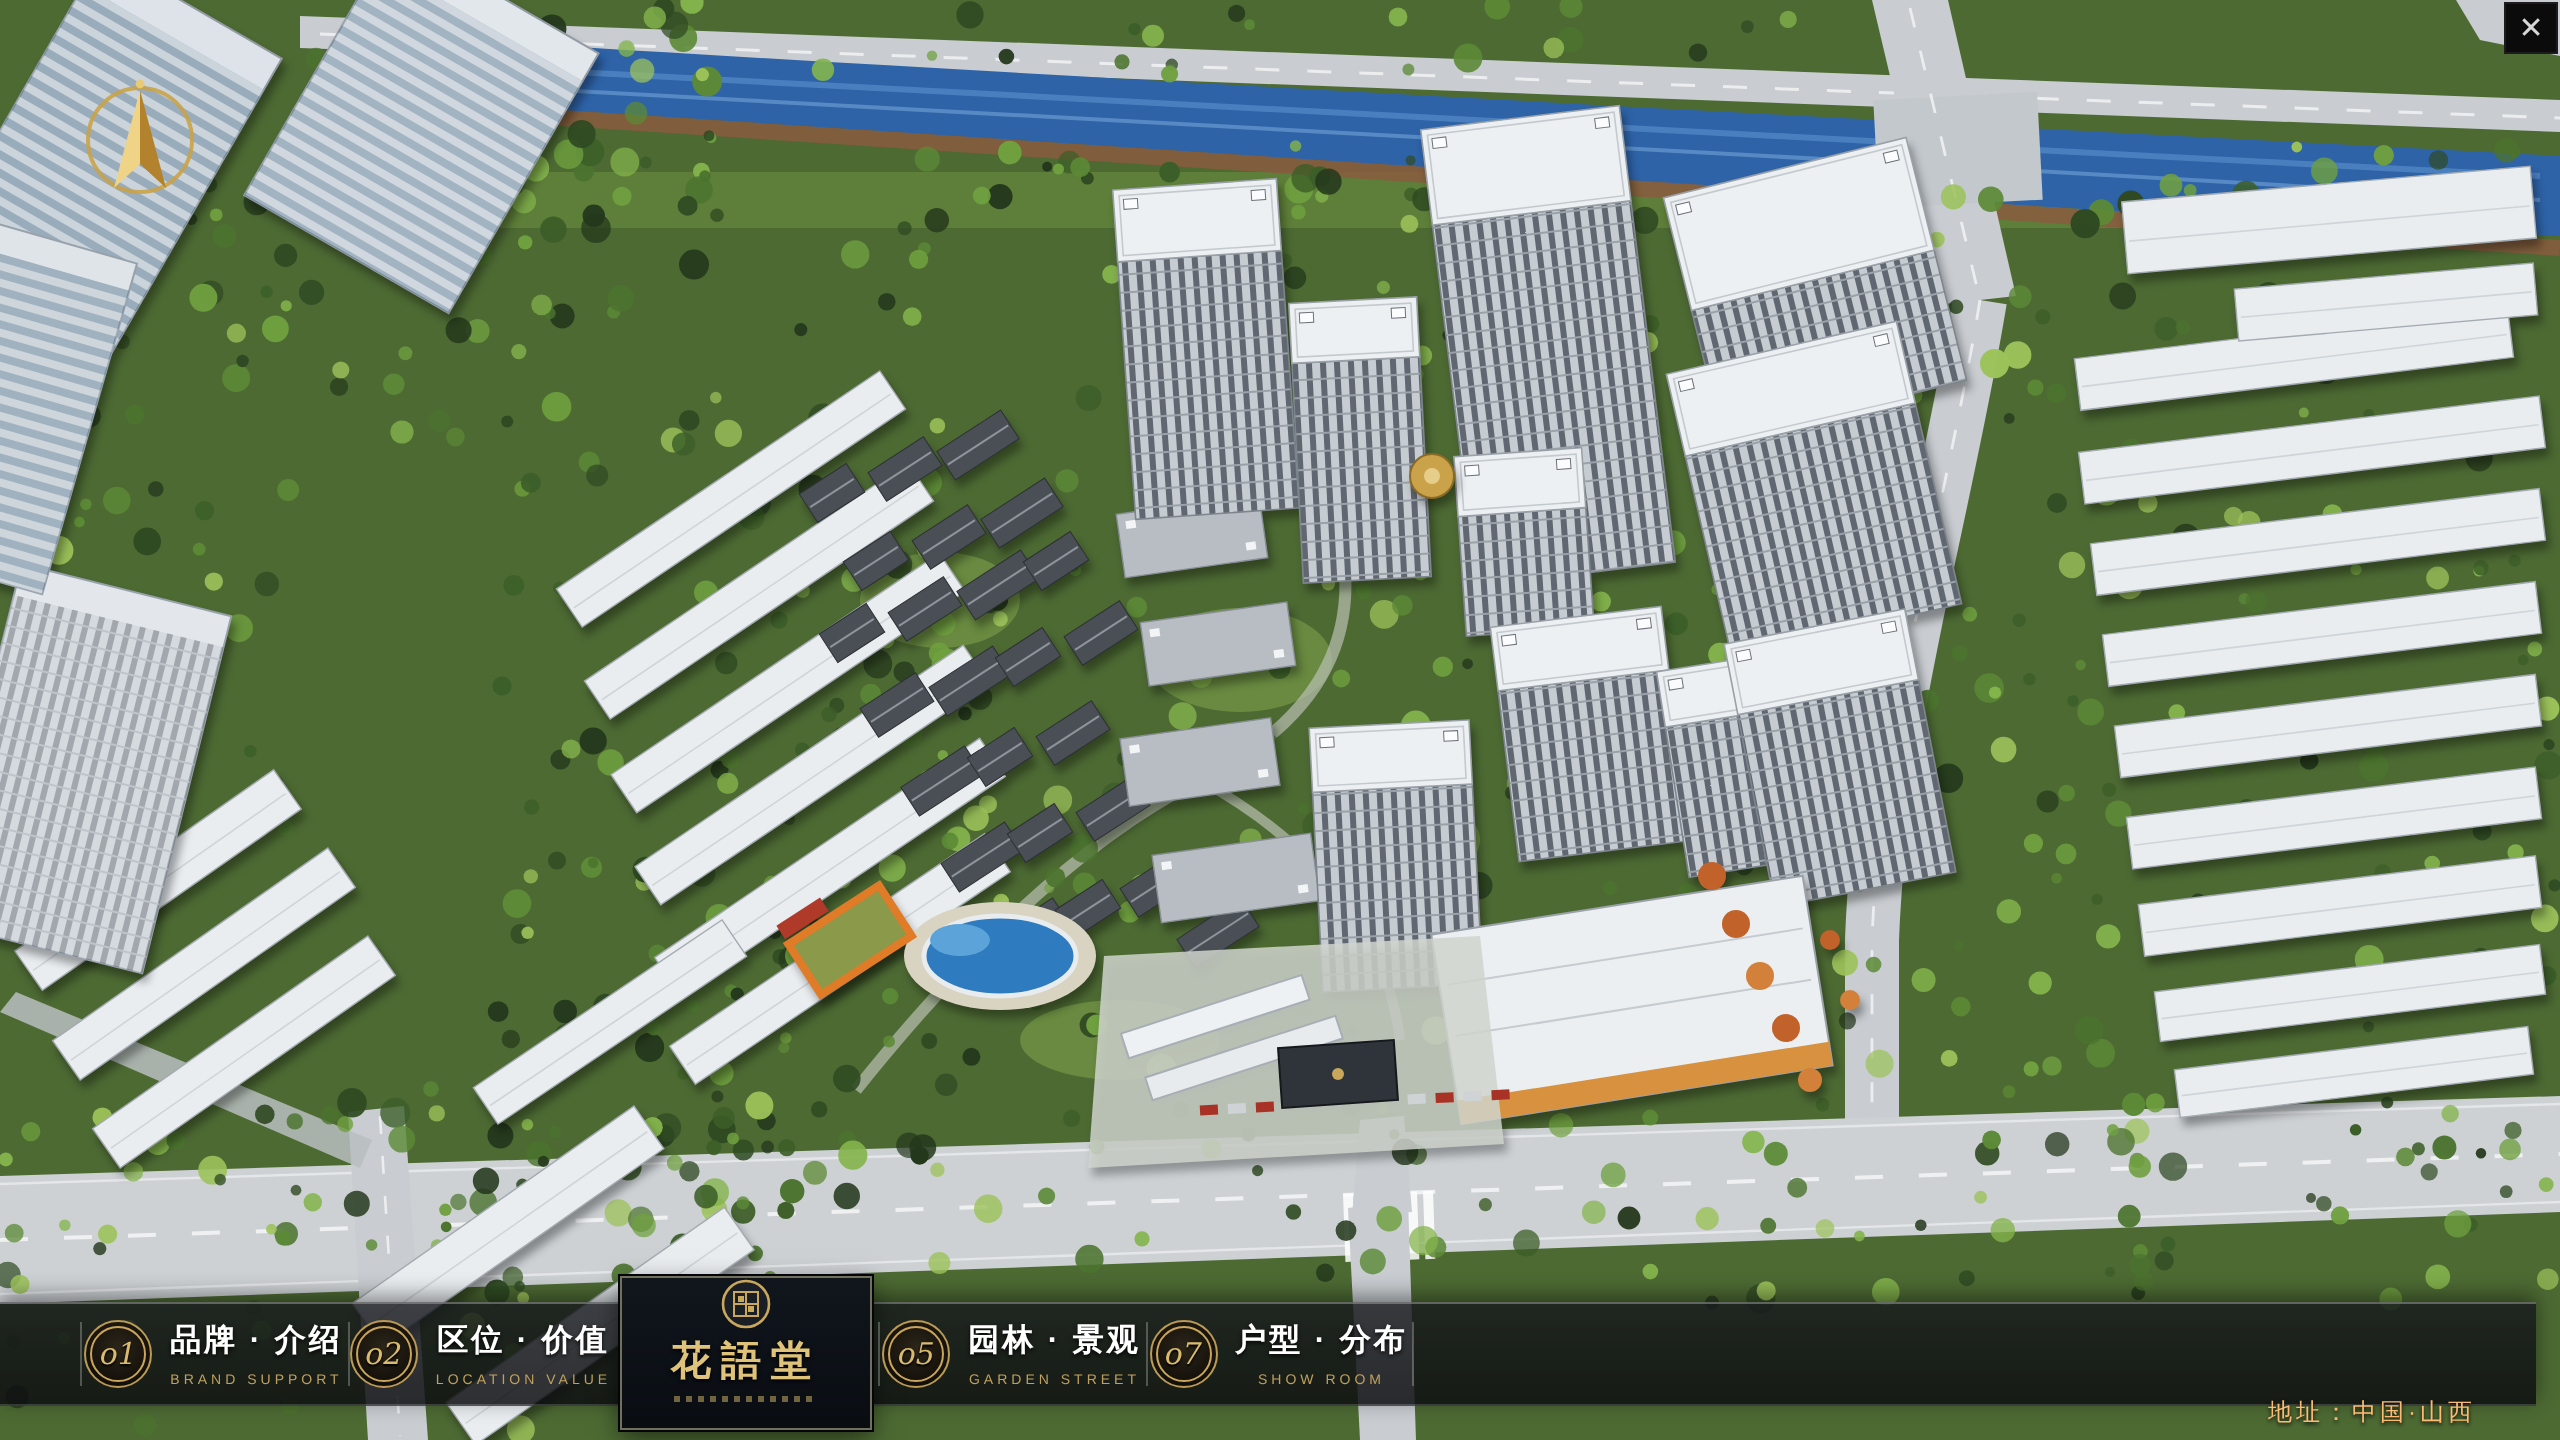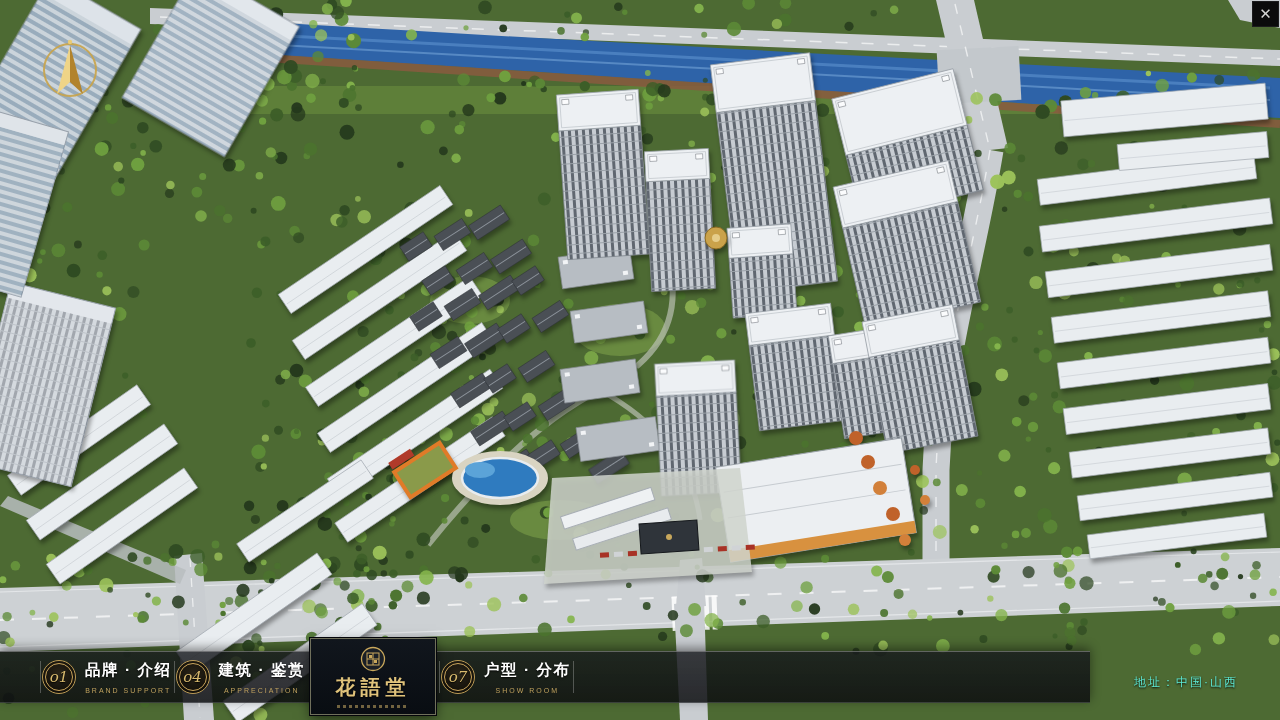--- a/index.html
+++ b/index.html
@@ -10,21 +10,21 @@
 
   
   .close-btn{position:absolute;top:1px;right:1px;width:27px;height:26px;background:#0b0b0c;
     color:#d6d6d6;display:flex;align-items:center;justify-content:center;font-size:15px;
     cursor:pointer;border:1px solid #1c1c1e;box-sizing:border-box;z-index:40;}
 
   
   .compass{position:absolute;left:38px;top:33px;z-index:30;}
 
   
-  .navbar{position:absolute;left:0;top:651px;width:1090px;height:52px;display:flex;
+  .navbar{position:absolute;left:0;top:651px;width:1268px;height:52px;display:flex;
     background:linear-gradient(180deg,rgba(22,24,28,.82),rgba(12,13,16,.85));
     border-top:1px solid rgba(255,255,255,.32);border-bottom:1px solid rgba(255,255,255,.12);
     box-shadow:0 -3px 10px rgba(0,0,0,.45);box-sizing:border-box;z-index:20;}
   .edge{width:40px;position:relative;}
   .edge-r::before,.cell::before{content:"";position:absolute;left:0;top:9px;bottom:9px;width:1px;
     background:rgba(255,255,255,.25);}
   .cell{width:133.5px;position:relative;display:flex;align-items:center;justify-content:center;
     gap:9px;cursor:pointer;}
   .badge{width:34px;height:34px;border-radius:50%;border:1px solid #bb9a55;position:relative;
     background:radial-gradient(circle at 50% 40%,#2b2519,#120f09 75%);flex:0 0 auto;
@@ -36,28 +36,28 @@
   .zh{font-size:15.5px;font-weight:bold;color:#fff;letter-spacing:1.5px;white-space:nowrap;
     text-shadow:0 1px 2px rgba(0,0,0,.9);}
   .rule{height:1px;margin:3px 0 2px;background:linear-gradient(90deg,rgba(255,255,255,.75),rgba(255,255,255,.12));}
   .en{font-size:7px;color:#bfa05e;letter-spacing:2px;white-space:nowrap;}
 
   
   .logo-slot{width:132px;position:relative;}
   .logo-panel{position:absolute;left:3px;right:3px;top:-14px;height:77px;
     background:linear-gradient(180deg,#11161d,#090d12);border:1px solid #70705c;
     box-shadow:0 0 0 1px #04050a,0 4px 12px rgba(0,0,0,.55);display:flex;flex-direction:column;
-    align-items:center;justify-content:center;cursor:pointer;box-sizing:border-box;}
+    align-items:center;cursor:pointer;box-sizing:border-box;}
   .logo-title{font-family:"DejaVu Serif",serif;font-weight:bold;font-size:20px;color:#e0c37b;
     letter-spacing:5px;margin-top:2px;text-shadow:0 1px 2px #000;}
   .logo-tagline{width:72px;height:3px;margin-top:4px;opacity:.55;
     background:repeating-linear-gradient(90deg,#c8aa64 0 3px,transparent 3px 6px);}
 
   
-  .address{position:absolute;right:42px;top:674px;font-size:12px;color:#5eead4;
+  .address{position:absolute;right:42px;top:698px;font-size:12px;color:#fdba74;
     letter-spacing:2px;text-shadow:0 1px 2px #000;z-index:25;}
 </style>
 </head>
 <body>
 
 <div id="stage">
 
   <svg id="map" width="1280" height="720" viewBox="0 0 1280 720">
     <defs>
       <pattern id="win" width="7" height="9" patternUnits="userSpaceOnUse">
@@ -1343,48 +1343,58 @@
       <div class="badge">
         <span>o1</span>
         </div>
       <div class="txt">
         <div class="zh">品牌 · 介绍</div>
         <div class="rule"></div>
         <div class="en">BRAND SUPPORT</div>
       </div>
     </div>
 
-
-
     <div class="cell">
       <div class="badge">
-        <span>o4</span>
+        <span>o2</span>
         </div>
       <div class="txt">
-        <div class="zh">建筑 · 鉴赏</div>
+        <div class="zh">区位 · 价值</div>
         <div class="rule"></div>
-        <div class="en">APPRECIATION</div>
+        <div class="en">LOCATION VALUE</div>
       </div>
     </div>
+
+
 
     <div class="logo-slot">
       <div class="logo-panel">
         <svg width="26" height="26" viewBox="0 0 26 26">
           <circle cx="13" cy="13" r="11.5" fill="#1a1f26" stroke="#c9a85c" stroke-width="1.3"></circle>
           <rect x="7" y="7" width="12" height="12" fill="none" stroke="#c9a85c" stroke-width="1"></rect>
           <line x1="13" y1="7" x2="13" y2="19" stroke="#c9a85c" stroke-width="1"></line>
           <line x1="7" y1="13" x2="19" y2="13" stroke="#c9a85c" stroke-width="1"></line>
           <rect x="9" y="9" width="3" height="3" fill="#c9a85c"></rect>
           <rect x="14" y="14" width="3" height="3" fill="#c9a85c"></rect>
         </svg>
         <div class="logo-title">花語堂</div>
         <div class="logo-tagline"></div>
       </div>
     </div>
 
+    <div class="cell">
+      <div class="badge">
+        <span>o5</span>
+        </div>
+      <div class="txt">
+        <div class="zh">园林 · 景观</div>
+        <div class="rule"></div>
+        <div class="en">GARDEN STREET</div>
+      </div>
+    </div>
 
 
     <div class="cell">
       <div class="badge">
         <span>o7</span>
         </div>
       <div class="txt">
         <div class="zh">户型 · 分布</div>
         <div class="rule"></div>
         <div class="en">SHOW ROOM</div>

